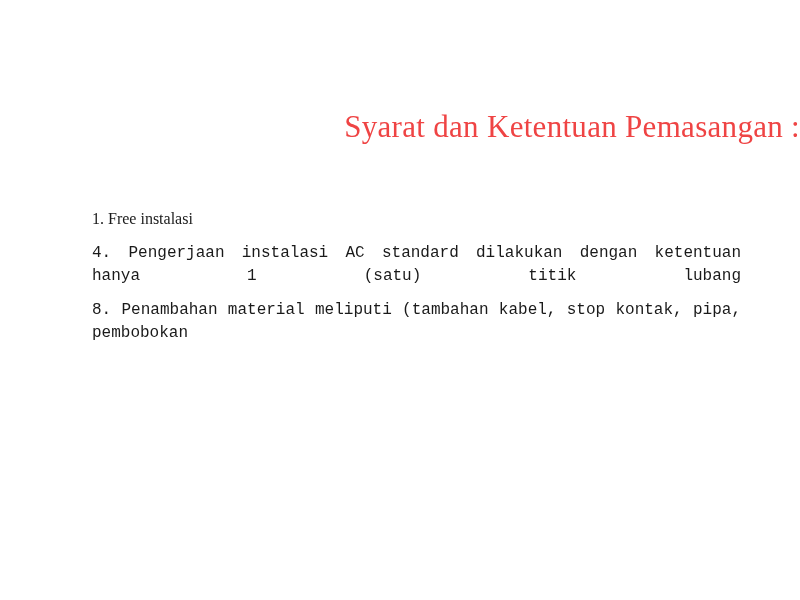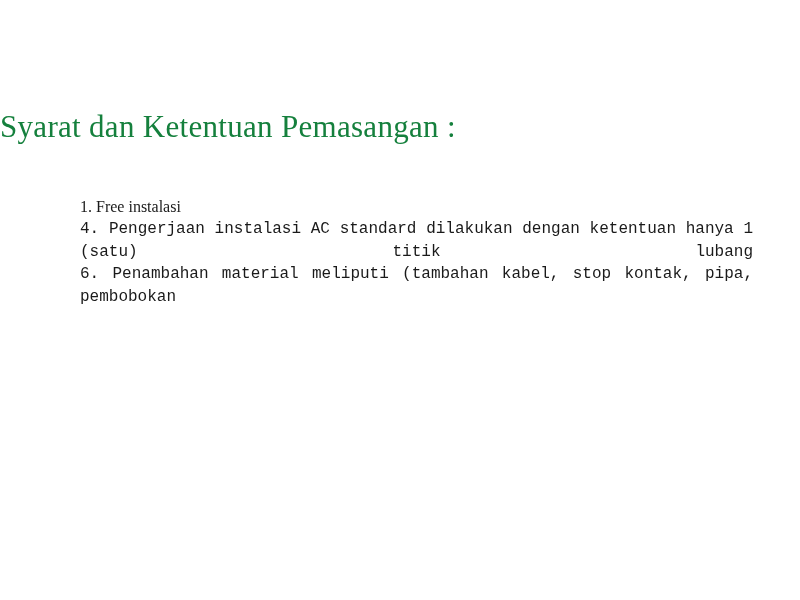--- a/index.html
+++ b/index.html
@@ -15,38 +15,38 @@
     overflow: hidden;
     font-family: "Liberation Serif", "DejaVu Serif", serif;
     color: #1a1a1a;
   }
   .title {
     position: absolute;
     top: 109px;
     left: 0;
     width: 800px;
     margin: 0;
-    text-align: left;
+    text-align: right;
     font-size: 31px;
     font-weight: 400;
     letter-spacing: 0.3px;
     line-height: 36px;
-    color: #15803d;
+    color: #ef4444;
   }
   .terms-list {
     position: absolute;
     top: 196px;
     left: 80px;
     width: 673px;
     font-size: 16px;
     line-height: 22.4px;
     font-variant-numeric: oldstyle-nums;
   }
   .item {
-    margin: 0;
+    margin: 12px;
     padding: 0;
   }
   .line {
     display: block;
     white-space: pre-wrap;
   }
   .line.just {
     text-align: justify;
     text-align-last: justify;
     font-family: Liberation Mono, monospace;
@@ -69,18 +69,18 @@
     </p>
 
 
 
     <p class="item">
       <span class="line just">4. Pengerjaan instalasi AC standard dilakukan dengan ketentuan hanya 1 (satu) titik lubang</span>
     </p>
 
 
     <p class="item">
-      <span class="line just">6. Penambahan material meliputi (tambahan kabel, stop kontak, pipa, pembobokan</span>
+      <span class="line just">8. Penambahan material meliputi (tambahan kabel, stop kontak, pipa, pembobokan</span>
     </p>
 
 
   </div>
 </div>
 
 </body></html>

